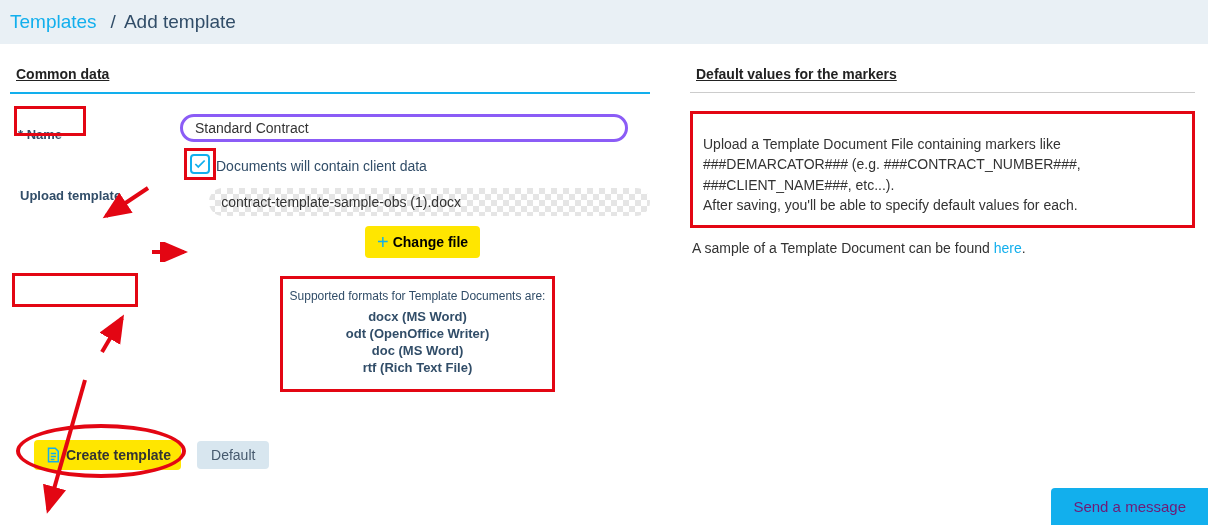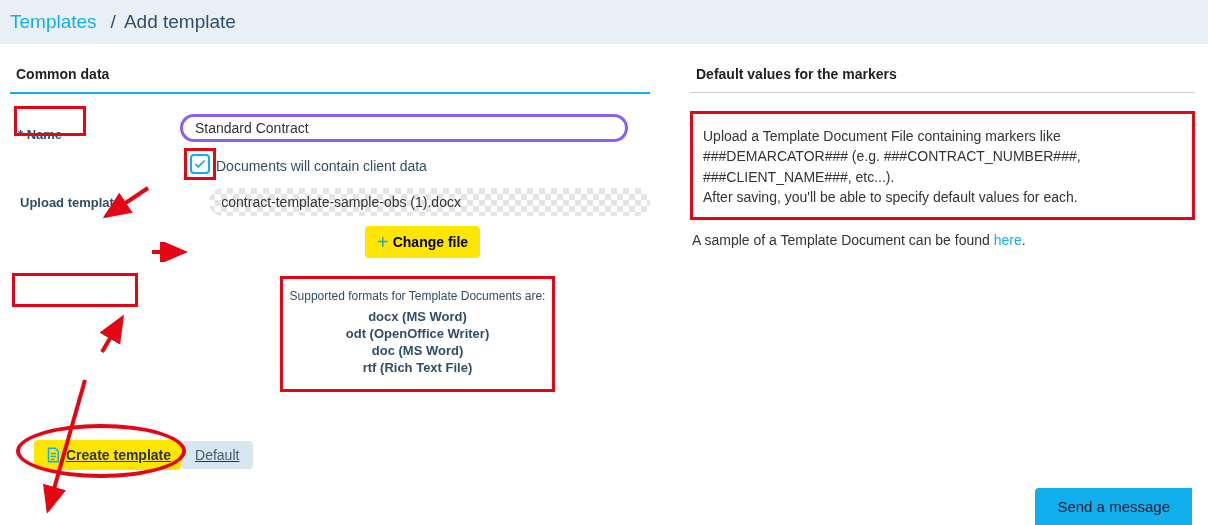--- a/index.html
+++ b/index.html
@@ -34,20 +34,21 @@
 
   .left-col { width: 640px; position: relative; }
   .right-col { width: 505px; position: relative; }
 
   .section-title {
     font-weight: 700;
     color: #222;
     font-size: 14px;
     margin-bottom: 10px;
     padding-left: 6px;
+    text-decoration: underline;
   }
   .section-divider {
     height: 2px;
     background: #12afed;
     margin-bottom: 18px;
   }
   .section-divider.gray {
     background: #ccc;
     height: 1px;
   }
@@ -91,21 +92,21 @@
     border-radius: 4px;
     display: inline-flex;
     align-items: center;
     justify-content: center;
     margin-right: 6px;
     position: relative;
   }
   .checkbox-vis svg { width: 14px; height: 14px; }
   .checkbox-label { color: #314d68; font-size: 14px; }
 
-  .file-row { display: flex; align-items: center; margin-bottom: 10px; gap: 32px; }
+  .file-row { display: flex; margin-bottom: 10px; gap: 32px; }
   .file-display {
     width: 448px;
     height: 28px;
     border-radius: 14px;
     padding: 4px 12px;
     font-size: 14px;
     color: #333;
     background-image:
       linear-gradient(45deg, #e5e5e5 25%, transparent 25%),
       linear-gradient(-45deg, #e5e5e5 25%, transparent 25%),
@@ -144,23 +145,22 @@
     font-size: 13px;
   }
   .supported-box .hdr { font-size: 12px; margin-bottom: 6px; }
   .supported-box .fmt { font-weight: 700; font-size: 13px; margin: 2px 0; }
 
   .action-row {
     margin-top: 48px;
     margin-left: 24px;
     display: flex;
     align-items: center;
-    gap: 0;
-    position: relative;
-    text-decoration: underline;
+    gap: 16px;
+    position: relative;
   }
   .create-btn {
     background: #ffe600;
     border: none;
     border-radius: 4px;
     padding: 6px 10px;
     font-weight: 700;
     font-size: 14px;
     color: #333;
     cursor: pointer;
@@ -175,21 +175,21 @@
     border-radius: 4px;
     padding: 6px 14px;
     color: #465a6e;
     font-size: 14px;
     cursor: pointer;
   }
 
   
   .instr-box {
     border: 3px solid #e30613;
-    padding: 12px 10px 10px;
+    padding: 20px 10px 10px;
     color: #333;
     font-size: 14px;
     line-height: 1.45;
     margin-bottom: 12px;
   }
   .sample-line { font-size: 14px; color: #333; padding: 0 2px; }
   .sample-line a { color: #12afed; text-decoration: none; }
 
   
   .anno-box {
@@ -204,24 +204,24 @@
 
   .ellipse {
     position: absolute;
     border: 4px solid #e30613;
     border-radius: 50%;
     pointer-events: none;
   }
 
   .chat-widget {
     position: absolute;
-    right: 16px;
+    right: 0;
     bottom: 0;
     background: #12afed;
-    color: #0f172a;
+    color: #701a75;
     padding: 10px 22px;
     font-size: 15px;
     border-top-left-radius: 4px;
     cursor: pointer;
   }
 </style>
 </head>
 <body>
 
 <div class="breadcrumb-bar">

